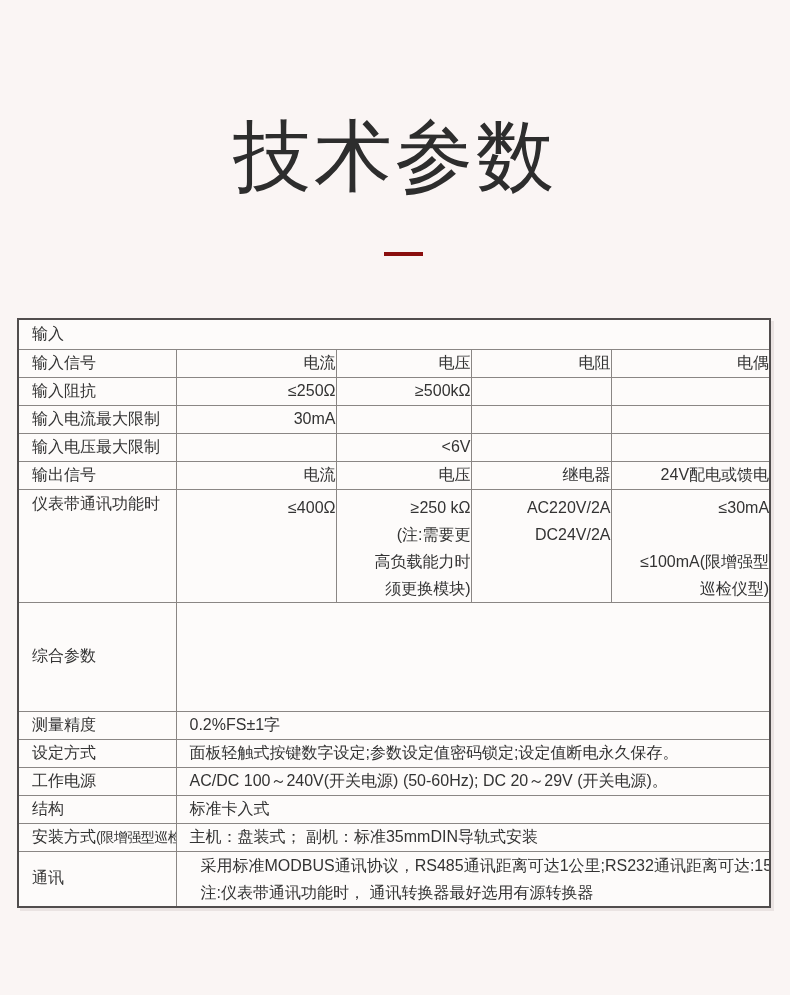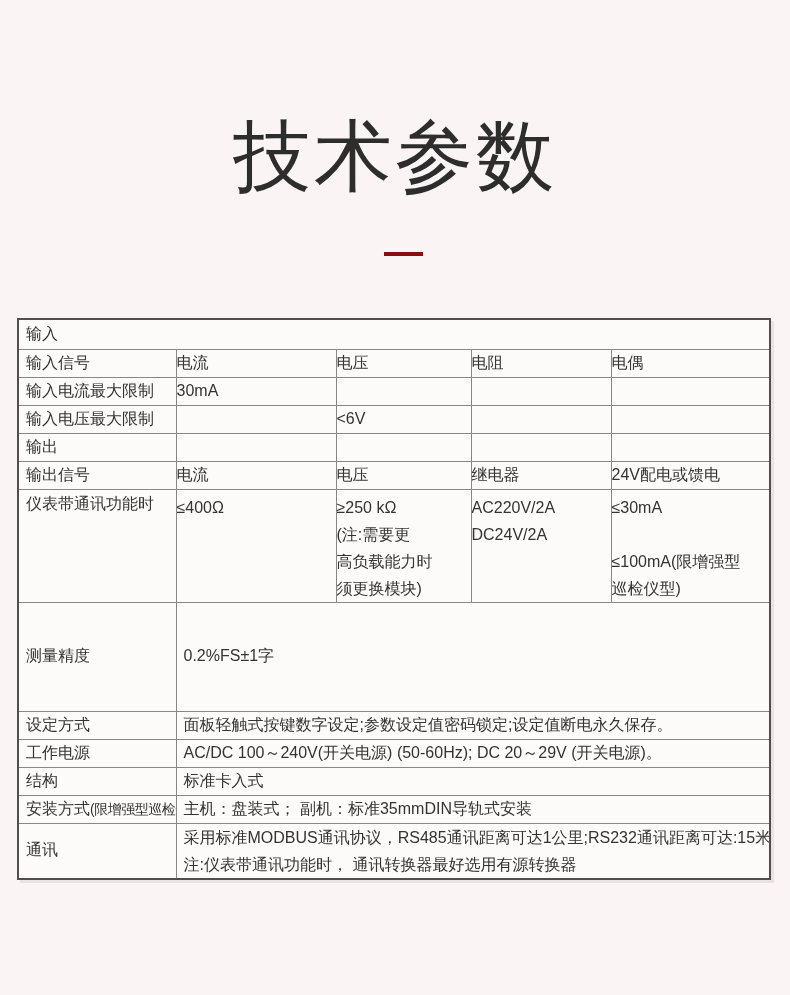--- a/index.html
+++ b/index.html
@@ -34,25 +34,25 @@
   .spec-table tr{height:28px;}
   .spec-table tr:nth-child(1){height:30px;}
   .spec-table tr:nth-child(8){height:109px;}
   .spec-table tr:nth-child(17){height:26px;}
   .spec-table tr:nth-child(18){height:68px;}
   .spec-table td{
     border:1px solid var(--border-inner);
     font-size:16px;line-height:1.3;color:var(--text);
     padding:0;vertical-align:middle;overflow:hidden;white-space:nowrap;
   }
-  .spec-table td.left{text-align:left;padding-left:7px;}
-  .spec-table td.center{text-align:left;}
+  .spec-table td.left{text-align:left;padding-left:13px;}
+  .spec-table td.center{text-align:right;}
   .spec-table td.vtop{vertical-align:top;padding-top:4px;}
   .spec-table td.val{}
-  .cl{line-height:27px;}
+  .cl{line-height:27px;margin-left:11px;}
   .spec-table tr:nth-child(18) .cl{line-height:29px;}
   .small{font-size:14px;letter-spacing:-0.5px;}
 </style>
 </head>
 <body>
 
 <h1 class="page-title">技术参数</h1>
 <div class="title-underline"></div>
 
 <table class="spec-table">
@@ -68,37 +68,37 @@
         <td colspan="5" class="left">输入</td>
       </tr>
       <tr>
         <td class="left">输入信号</td>
         <td class="center">电流</td>
         <td class="center">电压</td>
         <td class="center">电阻</td>
         <td class="center">电偶</td>
       </tr>
       <tr>
+        <td class="left">输入阻抗</td>
+        <td class="center">≤250Ω</td>
+        <td class="center">≥500kΩ</td>
+        <td class="center"></td>
+        <td class="center"></td>
+      </tr>
+      <tr>
         <td class="left">输入电流最大限制</td>
         <td class="center">30mA</td>
         <td class="center"></td>
         <td class="center"></td>
         <td class="center"></td>
       </tr>
       <tr>
         <td class="left">输入电压最大限制</td>
         <td class="center"></td>
         <td class="center">&lt;6V</td>
-        <td class="center"></td>
-        <td class="center"></td>
-      </tr>
-      <tr>
-        <td class="left">输出</td>
-        <td class="center"></td>
-        <td class="center"></td>
         <td class="center"></td>
         <td class="center"></td>
       </tr>
       <tr>
         <td class="left">输出信号</td>
         <td class="center">电流</td>
         <td class="center">电压</td>
         <td class="center">继电器</td>
         <td class="center">24V配电或馈电</td>
       </tr>
@@ -118,20 +118,24 @@
           <div class="cl">DC24V/2A</div>
         </td>
         <td class="center vtop">
           <div class="cl">≤30mA</div>
           <div class="cl">&nbsp;</div>
           <div class="cl">≤100mA(限增强型</div>
           <div class="cl">巡检仪型)</div>
         </td>
       </tr>
       <tr>
+        <td class="left">综合参数</td>
+        <td colspan="4" class="left val"></td>
+      </tr>
+      <tr>
         <td class="left">测量精度</td>
         <td colspan="4" class="left val">0.2%FS±1字</td>
       </tr>
       <tr>
         <td class="left">设定方式</td>
         <td colspan="4" class="left val">面板轻触式按键数字设定;参数设定值密码锁定;设定值断电永久保存。</td>
       </tr>
       <tr>
         <td class="left">工作电源</td>
         <td colspan="4" class="left val">AC/DC 100～240V(开关电源) (50-60Hz); DC 20～29V (开关电源)。</td>

